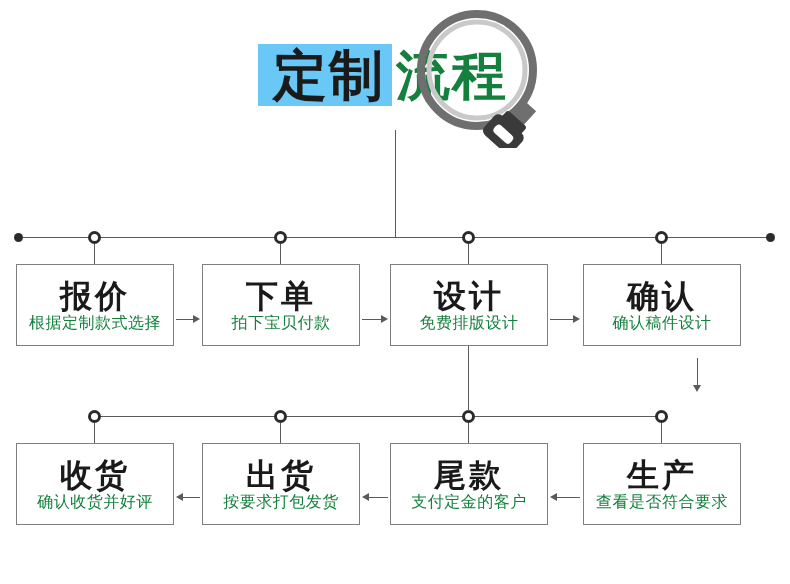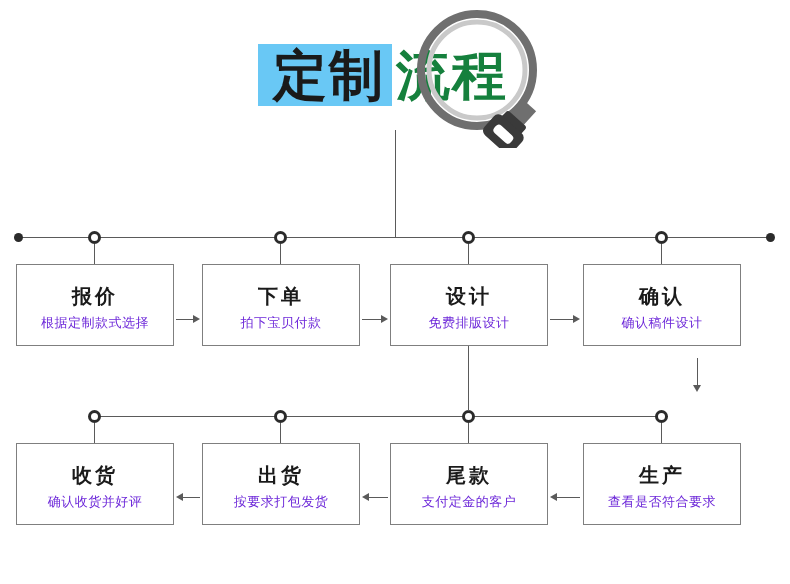--- a/index.html
+++ b/index.html
@@ -98,29 +98,29 @@
     height: 82px;
     border: 1px solid #7f7f7f;
     background: #ffffff;
     box-sizing: border-box;
     display: flex;
     flex-direction: column;
     align-items: center;
     justify-content: center;
   }
   .box-title {
-    font-size: 20px;
+    font-size: 32px;
     font-weight: bold;
     color: #1a1a1a;
     letter-spacing: 3px;
     line-height: 34px;
   }
   .box-sub {
-    font-size: 13px;
-    color: #6d28d9;
+    font-size: 16px;
+    color: #15803d;
     letter-spacing: 0.5px;
     margin-top: 2px;
     line-height: 16px;
   }
 
   
   .arrow-h {
     position: absolute;
     height: 14px;
     display: flex;

